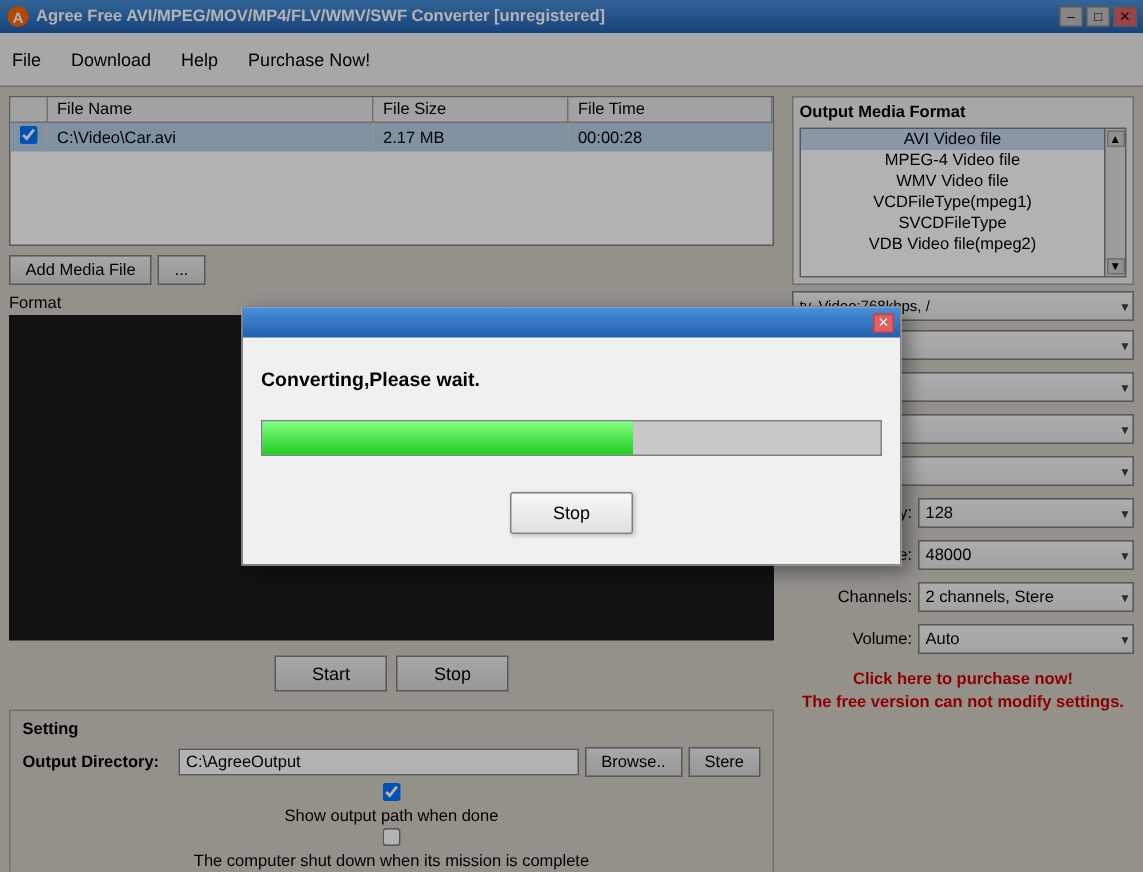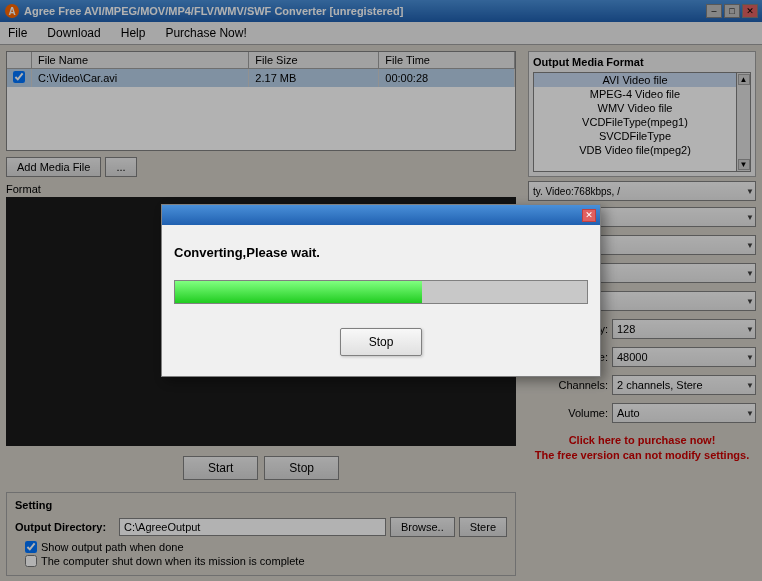--- a/index.html
+++ b/index.html
@@ -51,21 +51,21 @@
       justify-content: center;
       cursor: pointer;
       color: #000;
     }
     .title-btn.close { background: #e06060; }
 
     
     .menu-bar {
       background: #f0f0f0;
       border-bottom: 1px solid #a0a0a0;
-      height: 23px;
+      height: 36px;
       display: flex;
       align-items: center;
       padding: 0 4px;
       gap: 12px;
     }
     .menu-item {
       font-size: 12px;
       cursor: pointer;
       padding: 2px 4px;
     }
@@ -183,23 +183,25 @@
     .output-dir-label { font-size: 11px; min-width: 100px; font-weight: bold; }
     .output-dir-input {
       flex: 1;
       border: 1px solid #808080;
       padding: 2px 4px;
       font-size: 11px;
       background: white;
     }
     .checkbox-row {
       display: flex;
+      align-items: center;
       gap: 4px;
-      margin: 2px 10px;
-      font-size: 11px;
+      margin: 2px 0;
+      font-size: 11px;
+      flex-direction: column;
     }
 
     
     .right-panel {
       width: 240px;
       padding: 6px;
       display: flex;
       flex-direction: column;
       gap: 4px;
     }

